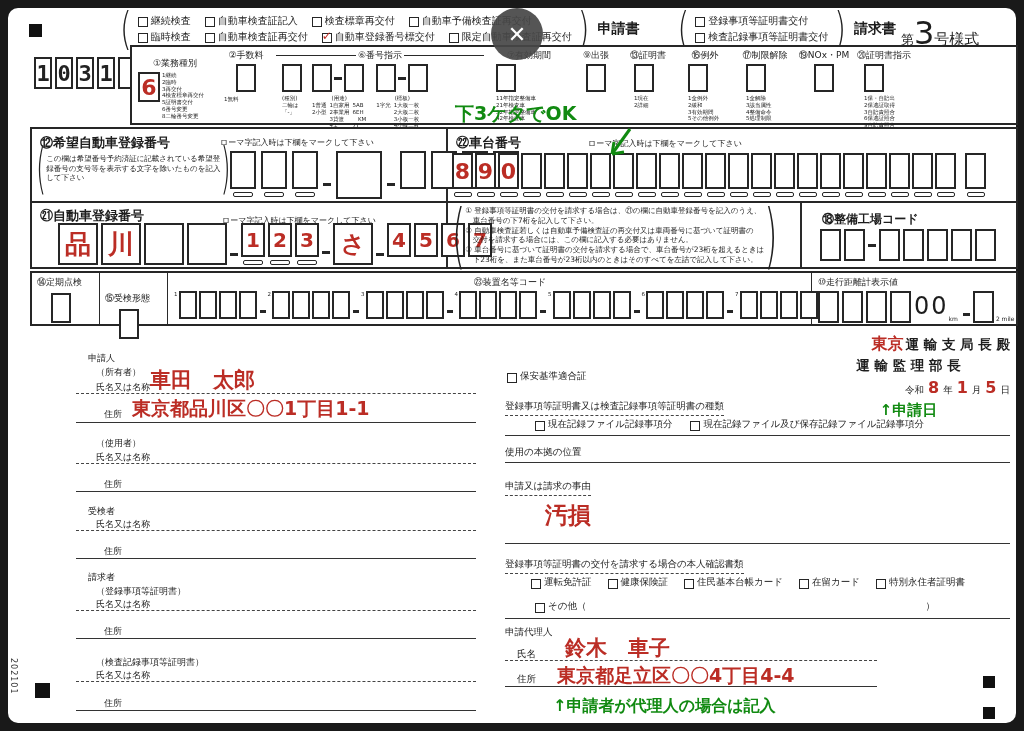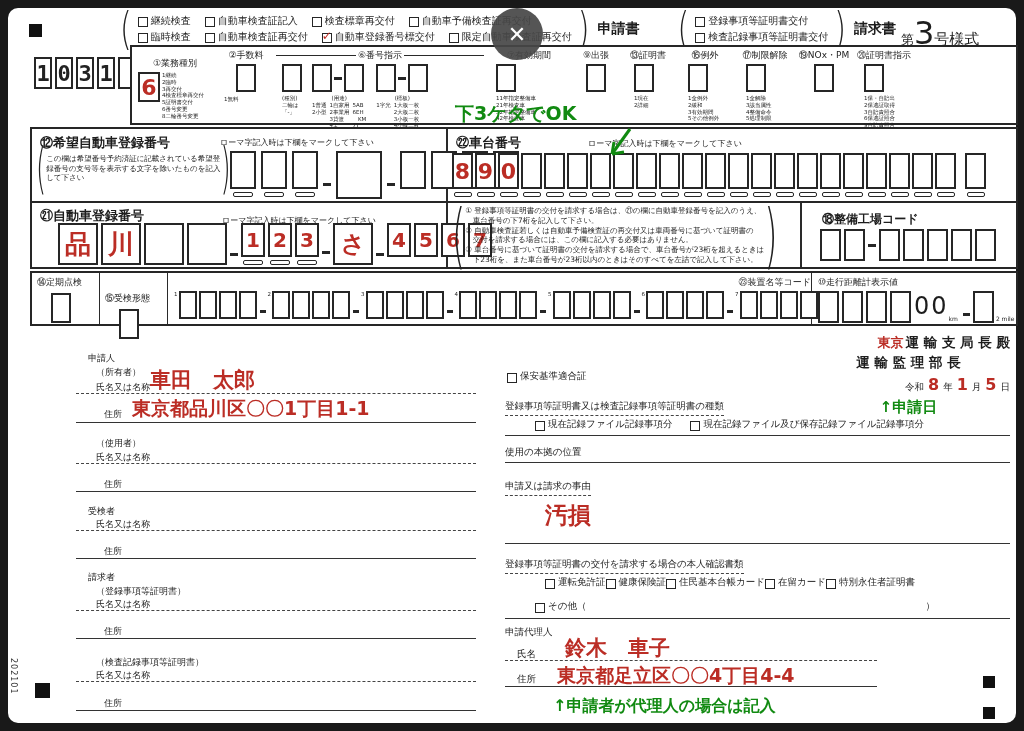--- a/index.html
+++ b/index.html
@@ -499,21 +499,21 @@
   <div class="band" style="left:22px;top:263px;width:988px;height:55px;display:flex;">
     <div style="width:68px;border-right:1.5px solid #2a2a2a;padding:3px 0 0 5px;box-sizing:border-box;">
       <div class="flabel" style="text-align:left;">⑭定期点検</div>
       <div class="bbox" style="width:20px;height:30px;margin:4px 0 0 14px;"></div>
     </div>
     <div style="width:68px;border-right:1.5px solid #2a2a2a;padding:19px 0 0 5px;box-sizing:border-box;">
       <div class="flabel" style="text-align:left;">⑮受検形態</div>
       <div class="bbox" style="width:20px;height:30px;margin:4px 0 0 14px;"></div>
     </div>
     <div style="width:644px;border-right:1.5px solid #2a2a2a;padding:3px 0 0 6px;box-sizing:border-box;">
-      <div class="flabel" style="text-align:right;margin-left:35px;">㉓装置名等コード</div>
+      <div class="flabel" style="text-align:center;margin-left:35px;">㉓装置名等コード</div>
       <div style="display:flex;align-items:flex-start;margin-top:2px;">
         <span class="cap">1</span>
         <div class="bbox" style="width:18px;height:28px;margin-left:1px;"></div>
             <div class="bbox" style="width:18px;height:28px;margin-left:2px;"></div>
             <div class="bbox" style="width:18px;height:28px;margin-left:2px;"></div>
             <div class="bbox" style="width:18px;height:28px;margin-left:2px;"></div>
         <div class="dash" style="margin:13px 2px 0 3px;width:6px;"></div>
         <span class="cap">2</span>
         <div class="bbox" style="width:18px;height:28px;margin-left:1px;"></div>
             <div class="bbox" style="width:18px;height:28px;margin-left:2px;"></div>
@@ -600,21 +600,21 @@
   </div>
 
   <div class="abs" style="left:497px;top:328px;width:505px;height:385px;">
     <div class="abs cbrow" style="left:2px;top:34px;font-size:9.5px;">
       <span class="cb"></span>
           <span>保安基準適合証</span>
     </div>
 
     <div class="abs" style="left:302px;top:-2px;width:203px;">
       <div style="display:flex;align-items:baseline;justify-content:flex-end;white-space:nowrap;">
-        <span class="hand" style="font-size:13px;">東京</span>
+        <span class="hand" style="font-size:16px;">東京</span>
         <span style="font-size:13.5px;font-weight:600;margin-left:2px;">運 輸 支 局 長 殿</span>
       </div>
       <div style="font-size:13.5px;font-weight:600;text-align:center;margin-top:2px;white-space:nowrap;">運 輸 監 理 部 長</div>
       <div style="display:flex;align-items:baseline;justify-content:flex-end;margin-top:3px;white-space:nowrap;">
         <span style="font-size:9.5px;">令和</span>
         <span class="hand" style="font-size:16px;margin:0 4px;">8</span>
         <span style="font-size:9.5px;">年</span>
         <span class="hand" style="font-size:16px;margin:0 4px;">1</span>
         <span style="font-size:9.5px;">月</span>
         <span class="hand" style="font-size:16px;margin:0 4px;">5</span>
@@ -643,21 +643,21 @@
 
     <div class="abs" style="left:0;top:138px;">
       <span class="dline" style="font-size:9.5px;padding-bottom:2px;display:inline-block;">申請又は請求の事由</span>
     </div>
     <div class="abs hand" style="left:40px;top:164px;font-size:23px;">汚損</div>
     <div class="abs sline" style="left:0;top:207px;width:505px;"></div>
 
     <div class="abs" style="left:0;top:216px;">
       <span class="dline" style="font-size:9.5px;padding-bottom:2px;display:inline-block;">登録事項等証明書の交付を請求する場合の本人確認書類</span>
     </div>
-    <div class="abs" style="left:40px;top:240px;display:flex;gap:0;text-align:right;">
+    <div class="abs" style="left:26px;top:240px;display:flex;gap:16px;text-align:right;">
       <span class="cbrow" style="font-size:9.5px;">
             <span class="cb"></span>
             <span>運転免許証</span>
           </span>
       <span class="cbrow" style="font-size:9.5px;">
             <span class="cb"></span>
             <span>健康保険証</span>
           </span>
       <span class="cbrow" style="font-size:9.5px;">
             <span class="cb"></span>

